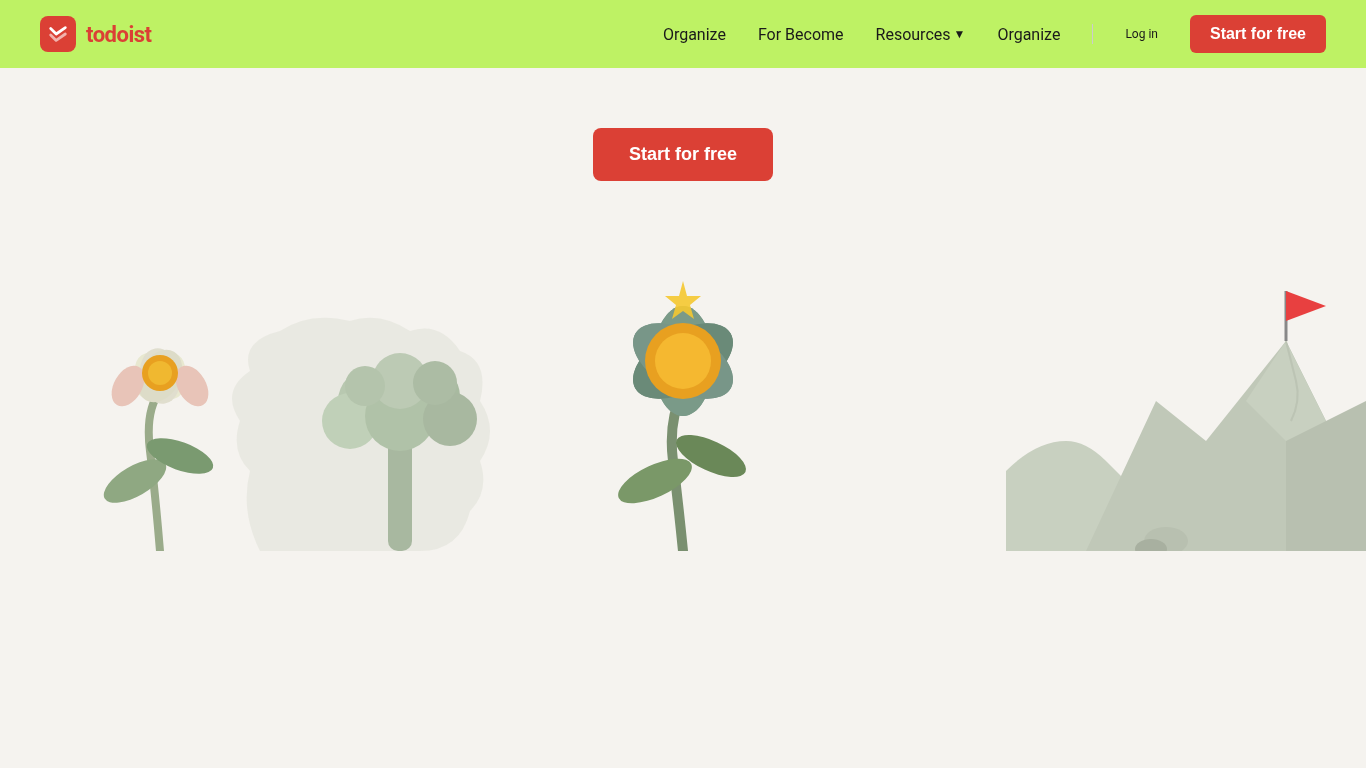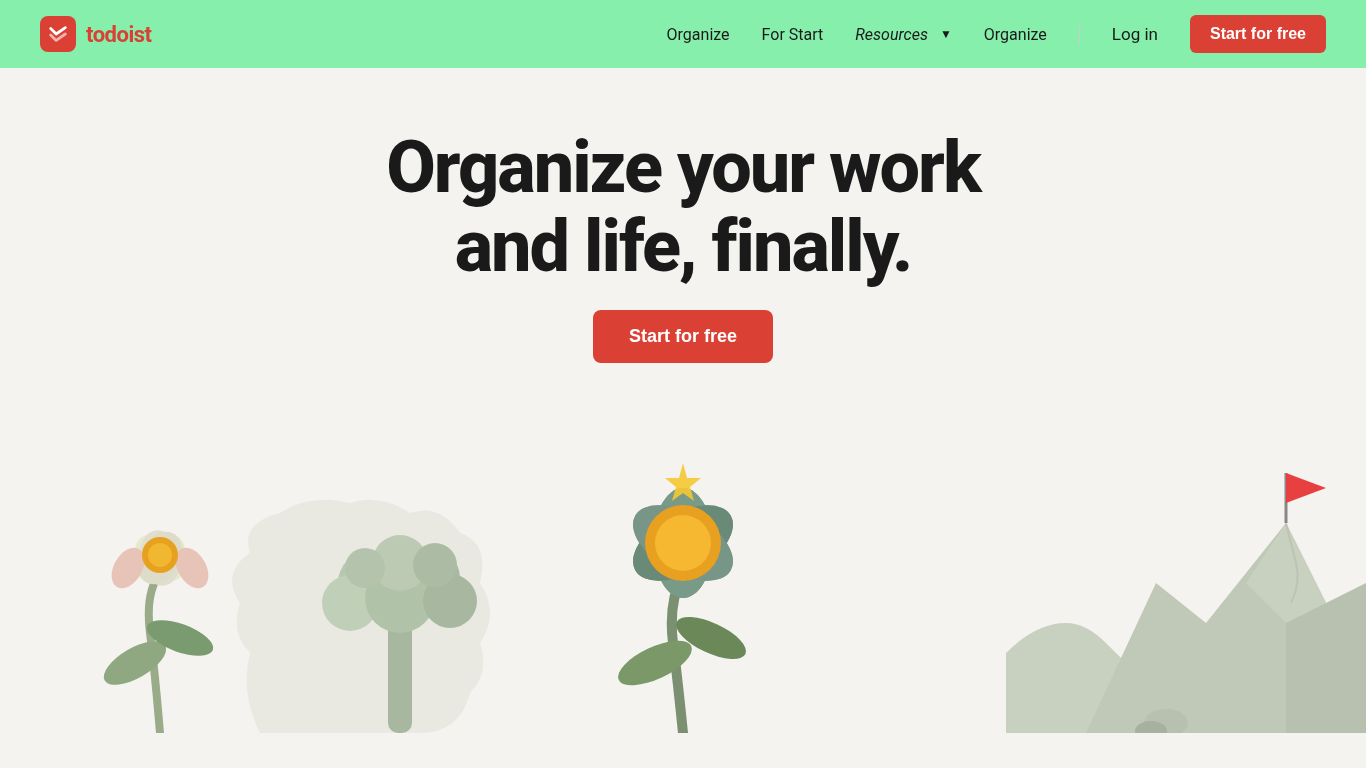--- a/index.html
+++ b/index.html
@@ -27,21 +27,21 @@
       background: #aaa;
     }
 
     
     header {
       display: flex;
       align-items: center;
       justify-content: space-between;
       padding: 0 40px;
       height: 68px;
-      background-color: #86efac;
+      background-color: #bef264;
       position: relative;
       z-index: 10;
     }
 
     .logo-area {
       display: flex;
       align-items: center;
       gap: 10px;
       text-decoration: none;
     }
@@ -78,37 +78,36 @@
       font-size: 16px;
       color: #1a1a1a;
       text-decoration: none;
       font-weight: 400;
       cursor: pointer;
     }
 
     .nav-resources {
       display: flex;
       align-items: center;
-      gap: 12px;
-      font-style: italic;
+      gap: 3px;
     }
 
     .chevron-down {
       font-size: 12px;
       color: #1a1a1a;
     }
 
     .nav-divider {
       width: 1px;
       height: 20px;
       background-color: #ccc;
     }
 
     .nav-login {
-      font-size: 17px;
+      font-size: 12px;
       color: #1a1a1a;
       text-decoration: none;
       font-weight: 400;
       cursor: pointer;
     }
 
     .btn-start-header {
       background-color: #db4035;
       color: #fff;
       border: none;
@@ -229,37 +228,33 @@
       <svg viewBox="0 0 24 24" fill="none" xmlns="http://www.w3.org/2000/svg">
         <path d="M4 6L10 12L20 5" stroke="white" stroke-width="3" stroke-linecap="round" stroke-linejoin="round"></path>
         <path d="M4 13L10 19L20 12" stroke="white" stroke-width="3" stroke-linecap="round" stroke-linejoin="round" opacity="0.6"></path>
       </svg>
     </div>
     <span class="logo-text">todoist</span>
   </a>
 
   <nav>
     <a class="nav-link" href="#">Organize</a>
-    <a class="nav-link" href="#">For Start</a>
+    <a class="nav-link" href="#">For Become</a>
     <div class="nav-resources nav-link">
       <span>Resources</span>
       <span class="chevron-down">▼</span>
     </div>
     <a class="nav-link" href="#">Organize</a>
     <div class="nav-divider"></div>
     <a class="nav-login" href="#">Log in</a>
     <button class="btn-start-header">Start for free</button>
   </nav>
 </header>
 
 <section class="hero">
-  <h1 class="hero-title">
-    <span>Organize your work</span><br>
-    <span>and life, finally.</span>
-  </h1>
   <button class="btn-start-hero">Start for free</button>
 </section>
 
 <div class="illustration-area">
   <div class="illus-container">
 
     <svg class="flower-left" viewBox="0 0 160 260" fill="none" xmlns="http://www.w3.org/2000/svg">
 
       <path d="M80 260 Q75 200 70 160 Q65 120 80 100" stroke="#9aab8a" stroke-width="8" fill="none" stroke-linecap="round"></path>
 

